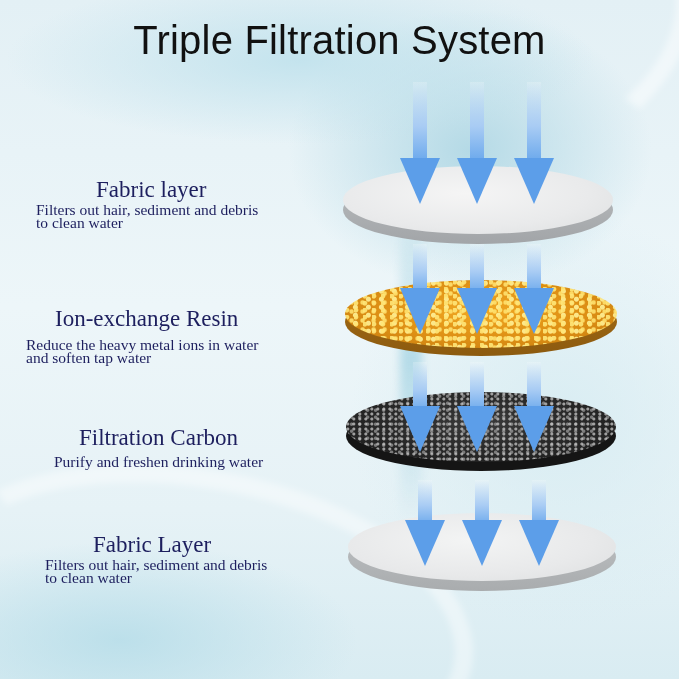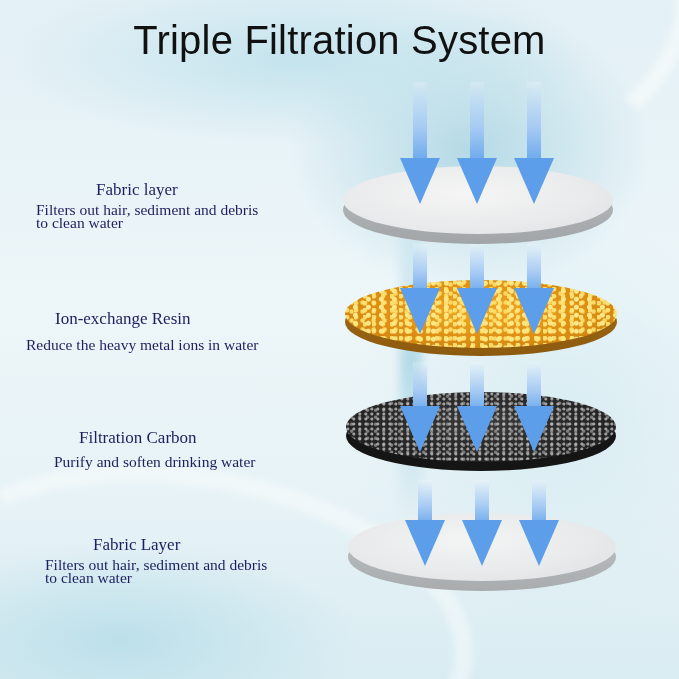--- a/index.html
+++ b/index.html
@@ -31,21 +31,21 @@
       filter: blur(4px);
     }
 
     .title {
       position: absolute; left: 0; right: 0; top: 18px;
       text-align: center; font-size: 40px; color: #111;
       font-family: "Liberation Sans", sans-serif; letter-spacing: 0.2px;
     }
 
     .label { position: absolute; color: #1d1f5e; font-family: "Liberation Serif", "DejaVu Serif", serif; }
-    .label .h { font-size: 17px; line-height: 26px; }
+    .label .h { font-size: 23px; line-height: 26px; }
     .label .d { font-size: 15.5px; line-height: 13px; }
     .l1 { left: 36px; top: 177px; }
     .l1 .h { padding-left: 60px; }
     .l2 { left: 26px; top: 306px; }
     .l2 .h { padding-left: 29px; margin-bottom: 6px; }
     .l3 { left: 54px; top: 425px; }
     .l3 .h { padding-left: 25px; margin-bottom: 2px; }
     .l3 .d { line-height: 18px; }
     .l4 { left: 45px; top: 532px; }
     .l4 .h { padding-left: 48px; }
@@ -107,25 +107,26 @@
 
 <div class="label l1">
   <div class="h">Fabric layer</div>
   <div class="d">Filters out hair, sediment and debris</div>
   <div class="d">to clean water</div>
 </div>
 
 <div class="label l2">
   <div class="h">Ion-exchange Resin</div>
   <div class="d">Reduce the heavy metal ions in water</div>
+  <div class="d">and soften tap water</div>
 </div>
 
 <div class="label l3">
   <div class="h">Filtration Carbon</div>
-  <div class="d">Purify and soften drinking water</div>
+  <div class="d">Purify and freshen drinking water</div>
 </div>
 
 <div class="label l4">
   <div class="h">Fabric Layer</div>
   <div class="d">Filters out hair, sediment and debris</div>
   <div class="d">to clean water</div>
 </div>
 
 <div class="disc d-fabric1">
   <div class="edge"></div>

